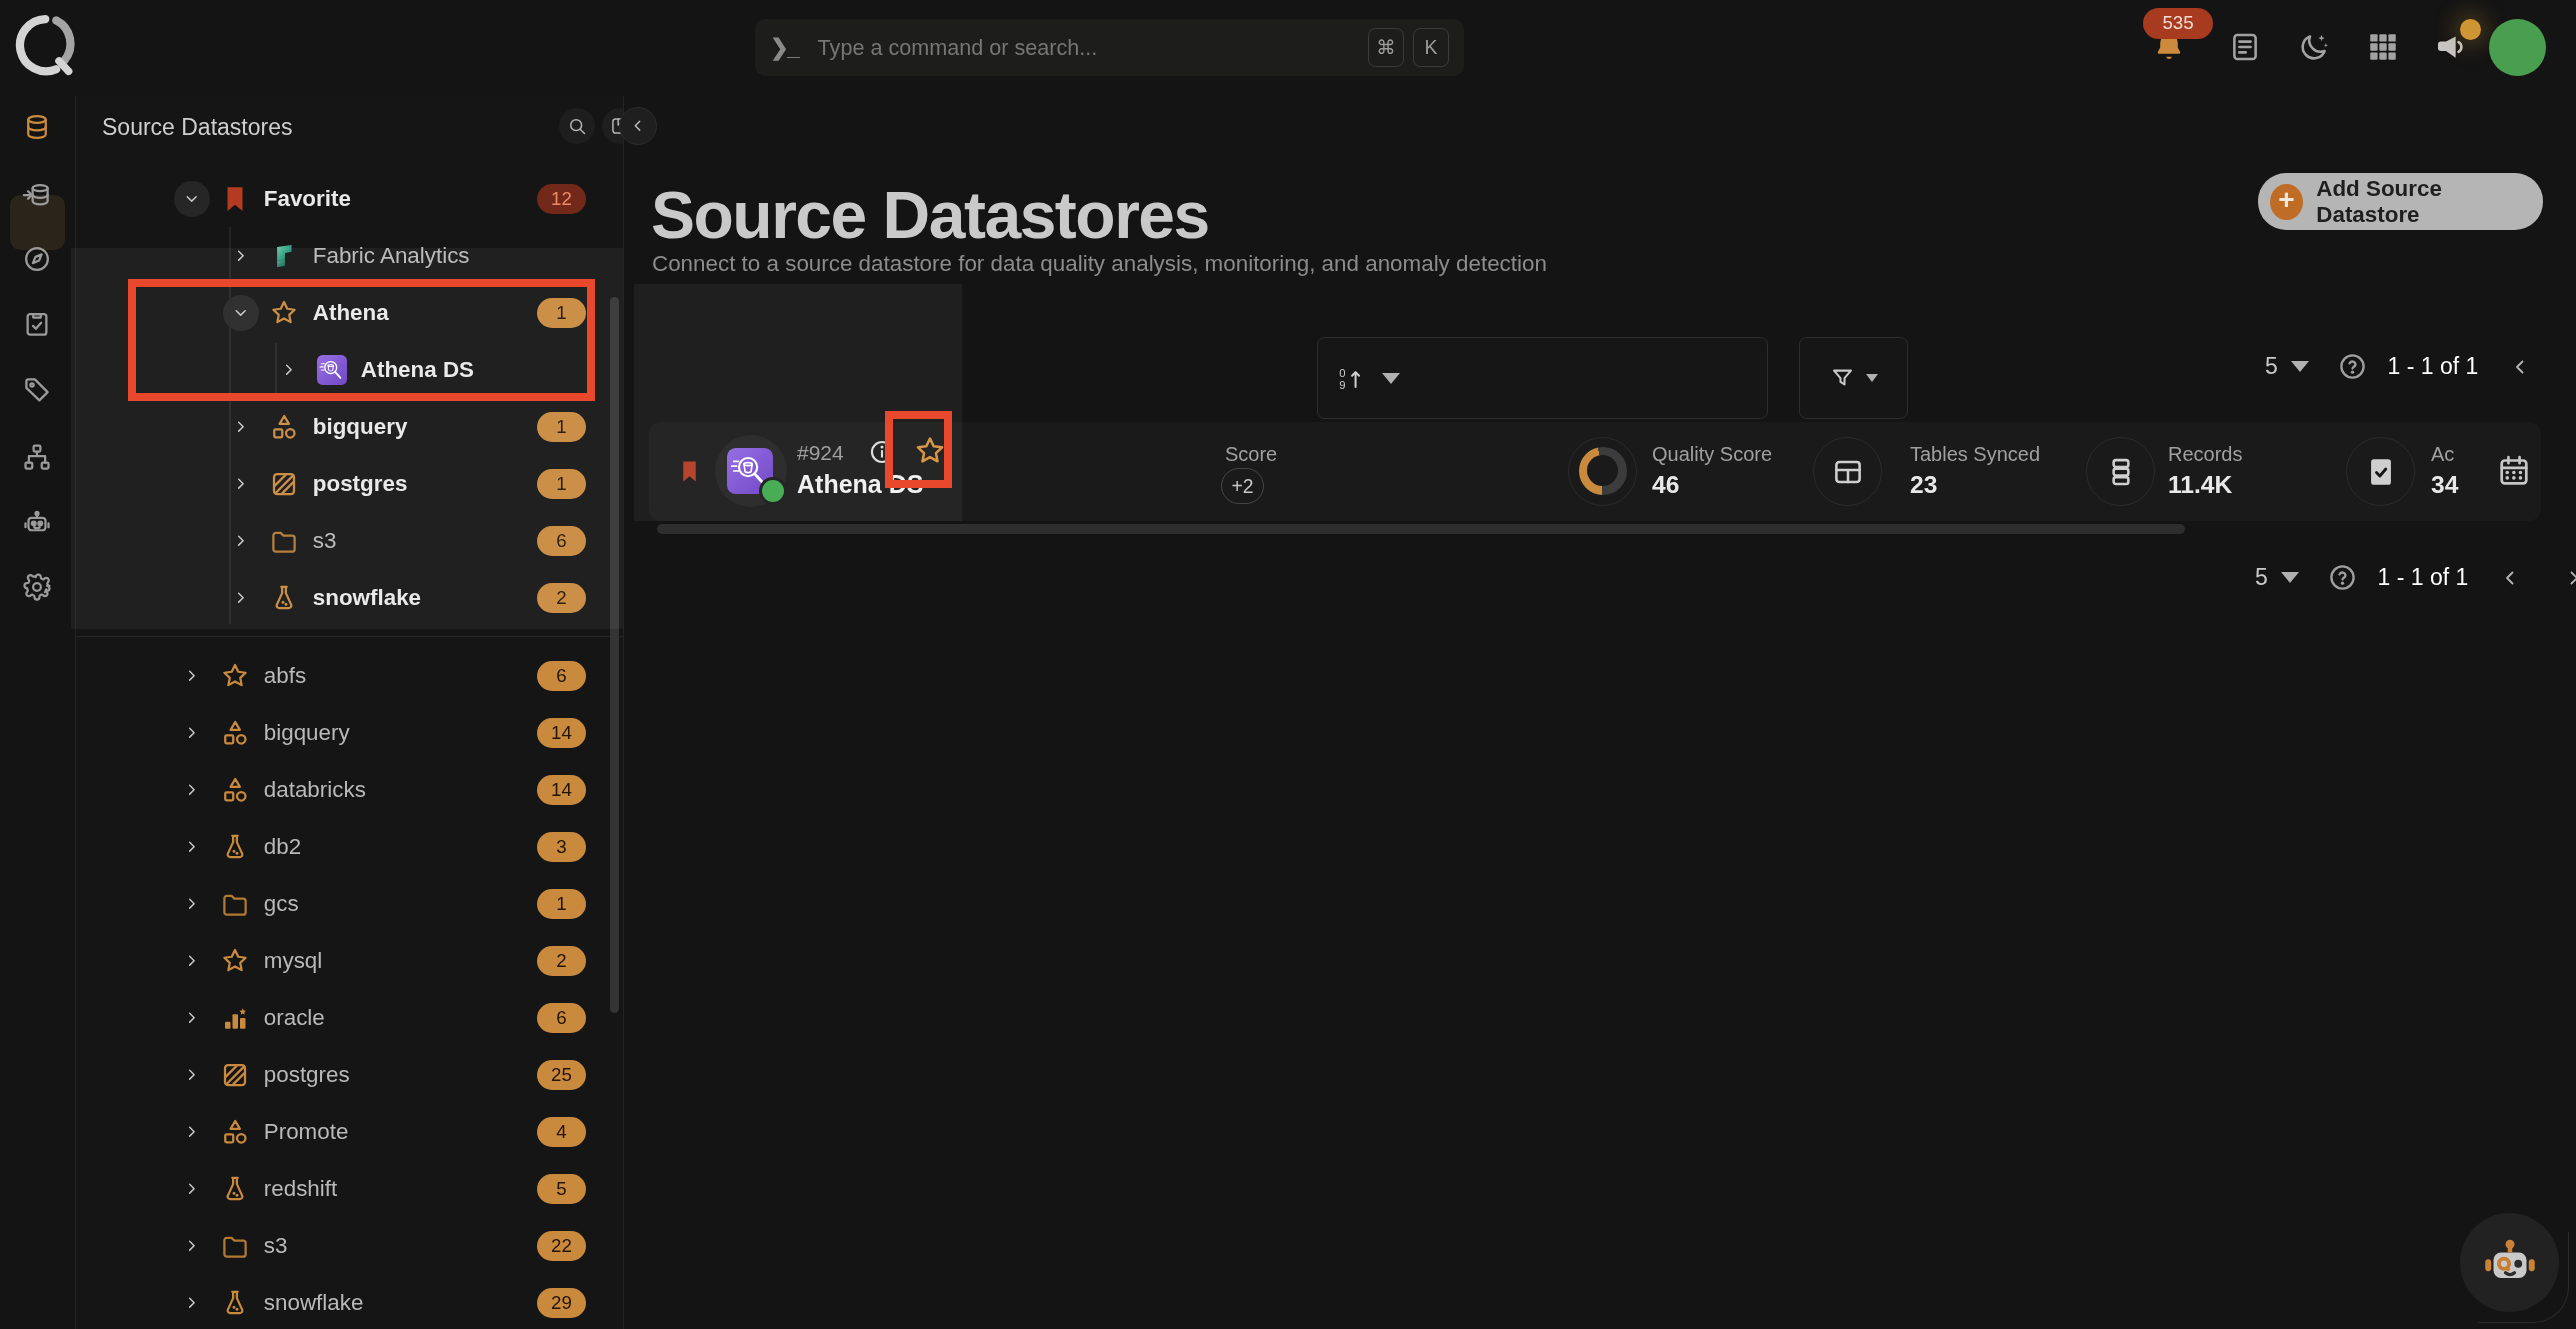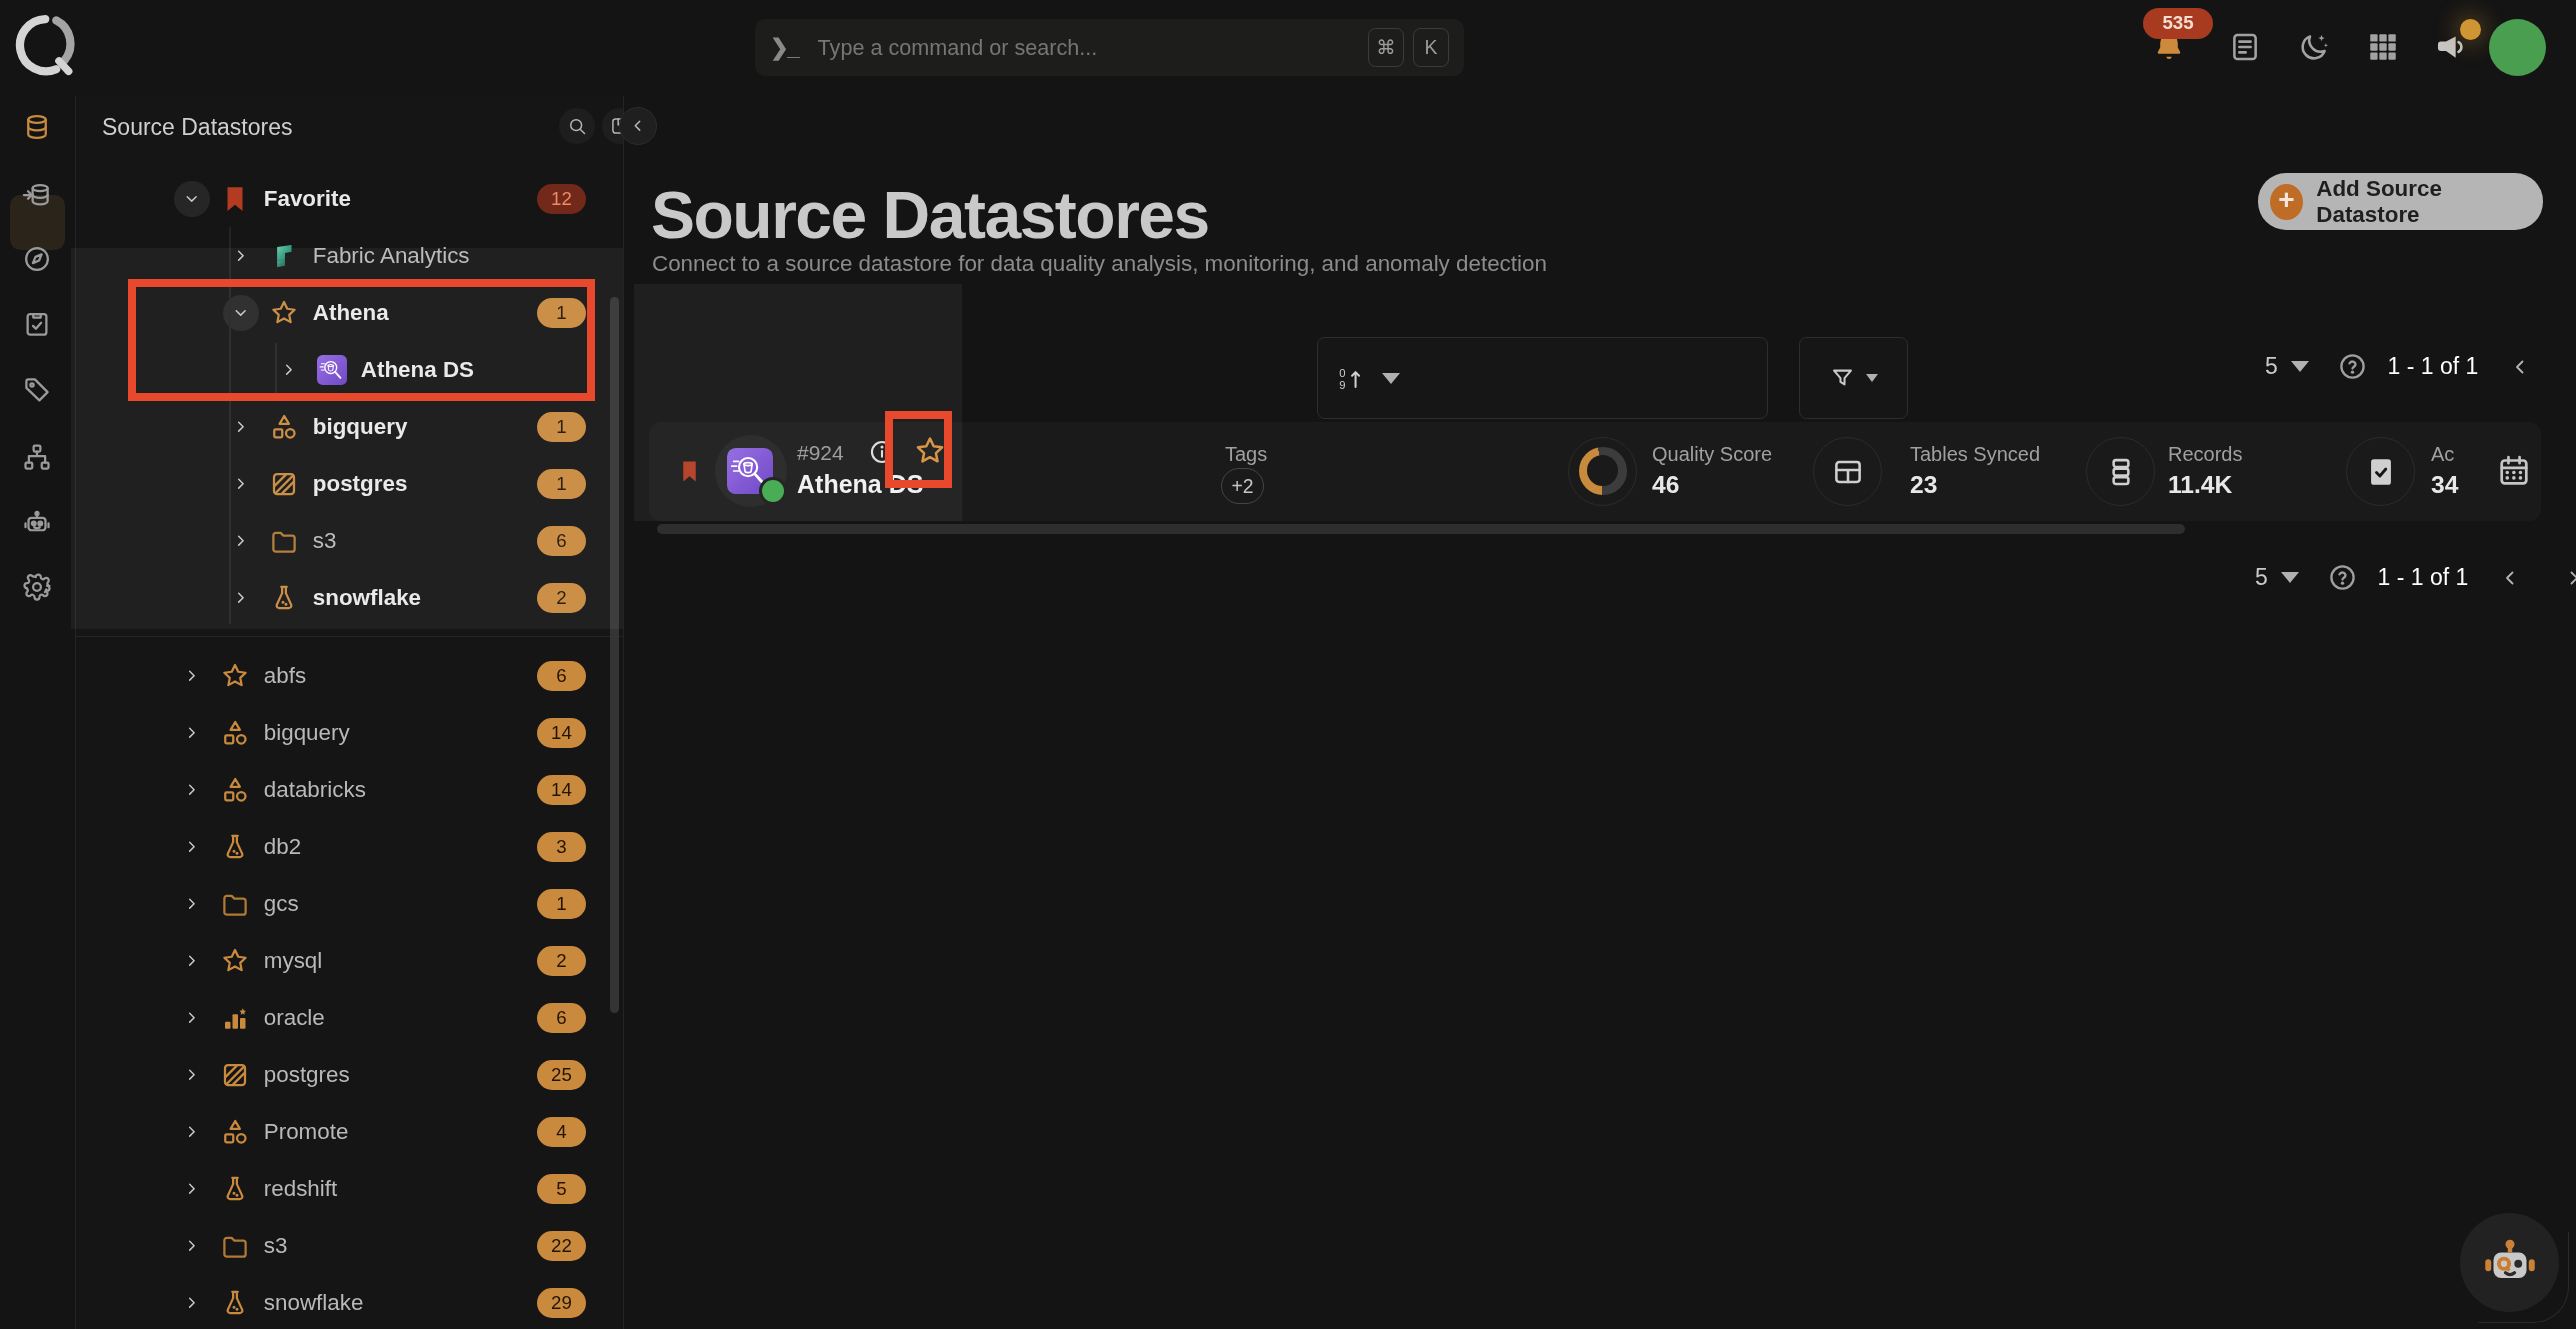--- a/index.html
+++ b/index.html
@@ -10,21 +10,21 @@
   #topbar{position:absolute;left:0;top:0;width:2576px;height:96px;background:#141414;z-index:10}
   #logo{position:absolute;left:15px;top:10.4px;width:66px;height:69px}
   #cmdbar{position:absolute;left:755px;top:19.4px;width:709px;height:57px;background:#1d1e1c;border-radius:10.4px;
     display:flex;align-items:center;padding:0 15px;box-sizing:border-box}
   #cmdprompt{color:#8a8a8a;font-size:22.4px;font-weight:700;letter-spacing:-1.5px;margin-right:19.4px}
   #cmdplaceholder{color:#767676;font-size:21.6px;flex:1}
   .key{width:34px;height:37px;border:1.5px solid #3c3c3c;border-radius:7.5px;color:#9c9c9c;font-size:19.4px;
     display:flex;align-items:center;justify-content:center;margin-left:9px}
   .topicon{position:absolute;top:30px;width:34px;height:34px;color:#a2a2a2}
   #notif-badge{position:absolute;left:2143px;top:7.5px;min-width:55px;height:31px;background:#a83a1f;border-radius:15.7px;
-    color:#f3ddd3;font-size:18.7px;font-weight:700;display:flex;align-items:center;justify-content:center;padding:0 7.5px;z-index:2}
+    color:#f3ddd3;font-size:18.7px;font-weight:400;display:flex;align-items:center;justify-content:center;padding:0 7.5px;z-index:2}
   #megadot{position:absolute;left:2460px;top:19.4px;width:21px;height:21px;border-radius:50%;background:#cf9434;
     box-shadow:0 0 19.4px 9px rgba(190,140,50,.22)}
   #avatar{position:absolute;left:2489px;top:19.4px;width:57px;height:57px;border-radius:50%;background:#4a9e4f}
   
   #rail{position:absolute;left:0;top:96px;width:75px;bottom:0;background:#141414;border-right:0.7px solid #242424;z-index:9}
   .rail-item{position:absolute;left:22.4px;width:30px;height:30px;color:#9b9b9b}
   .rail-active-bg{position:absolute;left:9.7px;top:99px;width:55px;height:55px;border-radius:10.4px;background:#2a241b}
   
   #tree{position:absolute;left:75px;top:96px;width:548px;bottom:0;background:#151515;border-right:0.7px solid #242424;z-index:8;overflow:hidden}
   #tree-title{position:absolute;left:27px;top:18px;font-size:23px;color:#cfcfcf;font-weight:500}
@@ -712,21 +712,21 @@
           <path d="M12 7.8h.01" stroke-width="2.6"></path>
         </svg>
       </span>
     <span class="ic" id="row-star">
         <svg viewBox="0 0 24 24" fill="none" stroke="currentColor" stroke-width="1.8" stroke-linecap="round" stroke-linejoin="round">
           <path d="m12 3.2 2.6 5.4 5.9.8-4.3 4.1 1.1 5.8-5.3-2.9-5.3 2.9 1.1-5.8-4.3-4.1 5.9-.8z"></path>
         </svg>
       </span>
     <span id="row-name">Athena DS</span>
 
-    <span class="col-label" style="left:576px">Tags</span>
+    <span class="col-label" style="left:576px">Score</span>
     <span id="tags-pill">+2</span>
 
     <span class="stat-circle" style="left:919px"></span>
     <span id="qring" style="background: conic-gradient(from 182deg, rgb(201, 138, 62) 0deg, rgb(201, 138, 62) 46%, rgb(60, 60, 60) 46%, rgb(60, 60, 60) 100%);"></span>
     <span class="col-label" style="left:1003px">Quality Score</span>
     <span class="col-value" style="left:1003px">46</span>
 
     <span class="stat-circle" style="left:1164px">
         <span class="ic" id="c-tables">
           <svg viewBox="0 0 24 24" fill="none" stroke="currentColor" stroke-width="1.8" stroke-linecap="round" stroke-linejoin="round">

